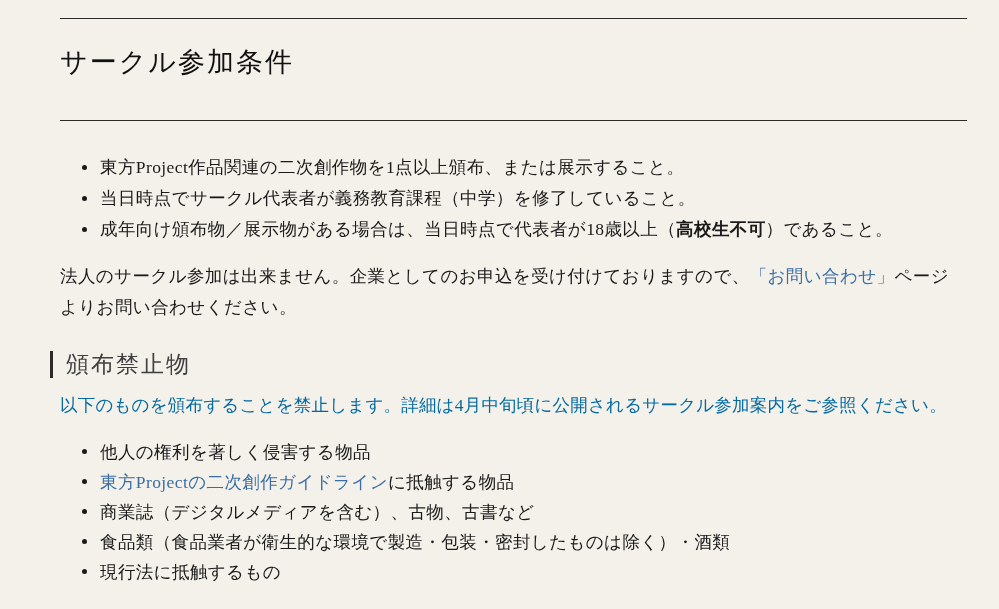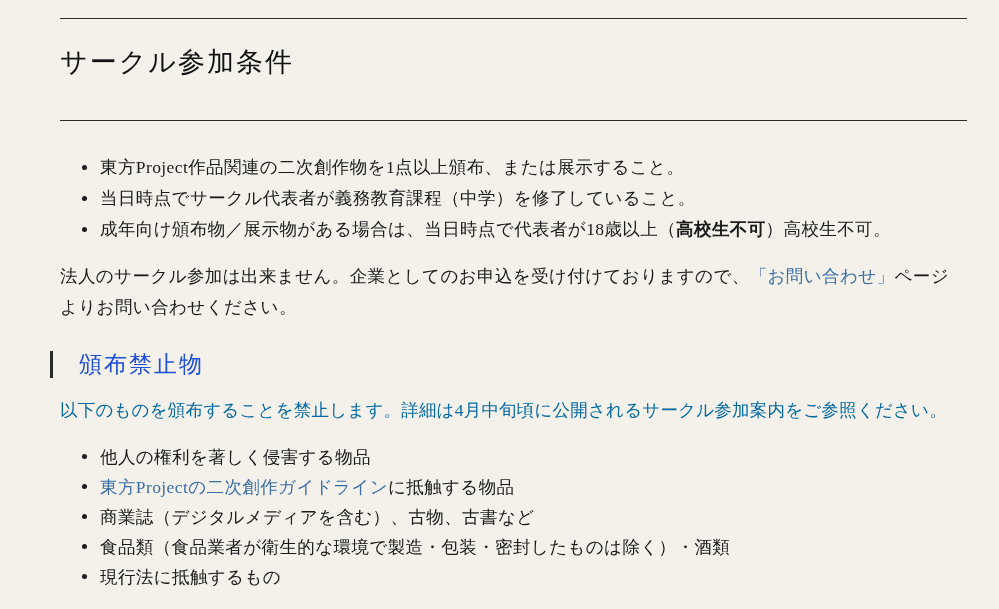--- a/index.html
+++ b/index.html
@@ -106,23 +106,23 @@
     left: 2px;
     top: 2px;
     bottom: 4px;
     width: 3px;
     background: #2b2b2b;
   }
   .subhead {
     font-size: 23px;
     font-weight: 400;
     letter-spacing: 2px;
-    margin: 13px;
+    margin: 0;
     padding: 0 0 2px 0;
-    color: #1d4ed8;
+    color: #404040;
   }
   .sub-para {
     font-size: 17.5px;
     line-height: 31px;
     letter-spacing: 0.2px;
     margin: 8px 0 2px 0;
     padding-left: 12px;
     color: #0369a1;
   }
   ul.bullets.tight li {
@@ -141,21 +141,21 @@
 
   <h1 class="section-title">サークル参加条件</h1>
 
   <div class="title-rule"></div>
 
   <div class="content">
 
     <ul class="bullets">
       <li>東方Project作品関連の二次創作物を1点以上頒布、または展示すること。</li>
       <li>当日時点でサークル代表者が義務教育課程（中学）を修了していること。</li>
-      <li><span>成年向け頒布物／展示物がある場合は、当日時点で代表者が18歳以上（</span><span class="strong">高校生不可</span><span>）高校生不可。</span></li>
+      <li><span>成年向け頒布物／展示物がある場合は、当日時点で代表者が18歳以上（</span><span class="strong">高校生不可</span><span>）であること。</span></li>
     </ul>
 
     <div class="para-indent-wrap">
       <p class="para"><span>法人のサークル参加は出来ません。企業としてのお申込を受け付けておりますので、</span><a class="link" href="#">「お問い合わせ」</a><span>ページよ</span><span>りお問い合わせください。</span></p>
     </div>
 
     <div class="subhead-wrap">
       <h2 class="subhead">頒布禁止物</h2>
     </div>
 

